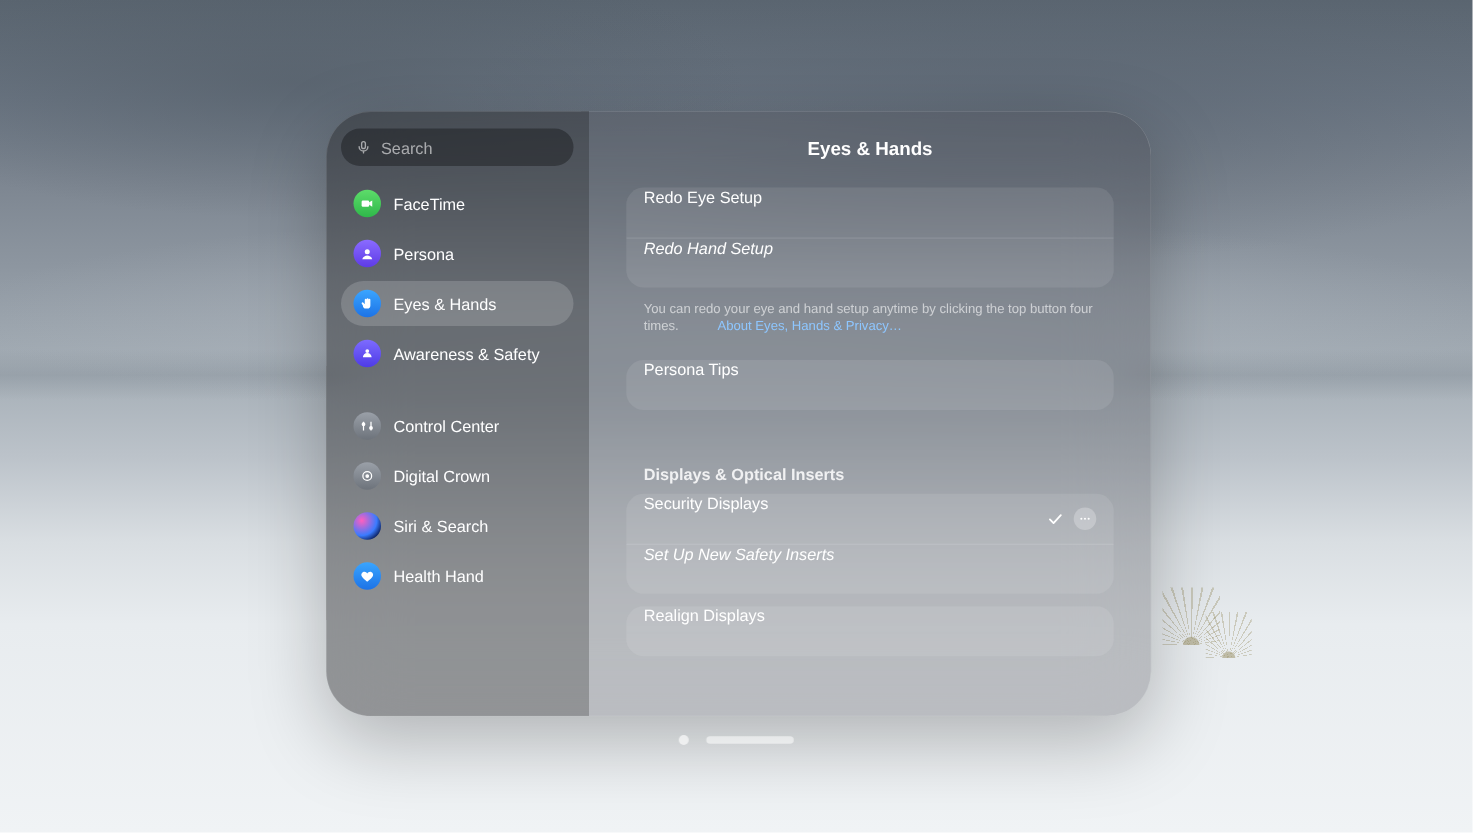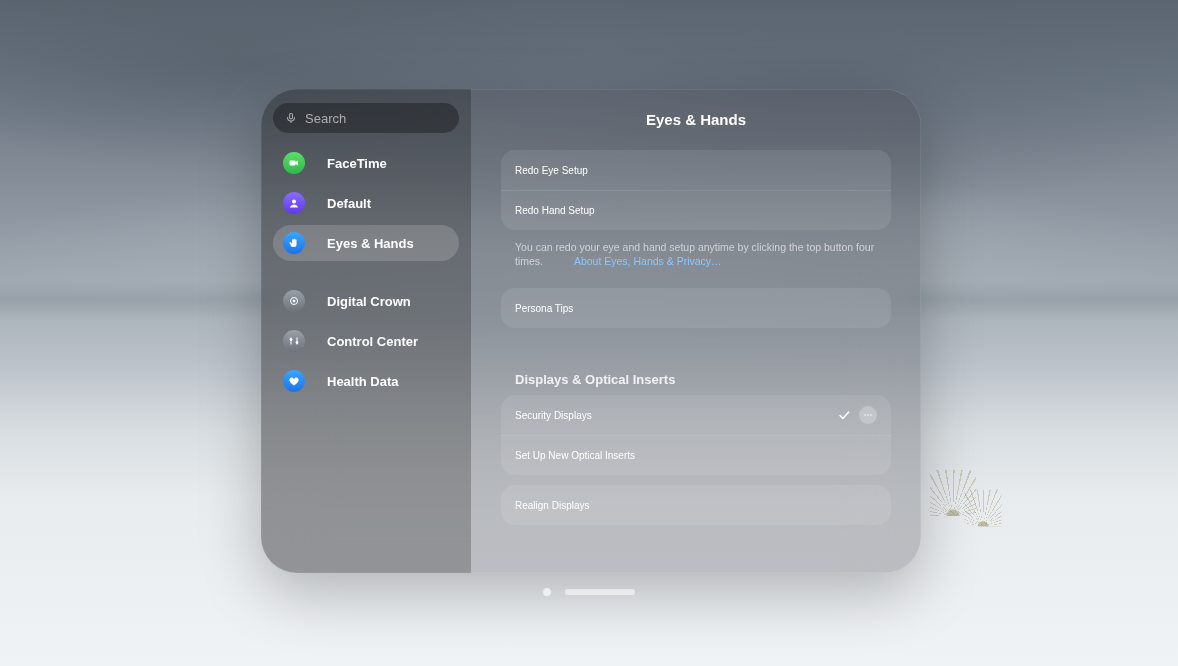--- a/index.html
+++ b/index.html
@@ -65,26 +65,25 @@
     padding: 0 12px; margin: 0 4px 8px 4px;
     color: rgba(255,255,255,.58);
   }
   .search input {
     flex:1; background:transparent; border:0; outline:0;
     color:#a21caf; font-size:13px;
   }
   .search input::placeholder { color: rgba(255,255,255,.58); }
 
   .item {
-    display:flex; align-items:center; gap:22px;
+    display:flex; align-items:center; gap:10px;
     height:36px; padding:0 10px; margin:0 4px;
     border-radius:18px;
     color:#fff; font-size:13px;
     cursor:pointer;
-    font-weight:bold;
   }
   .item.selected { background: rgba(255,255,255,.16); }
   .item .icon {
     width:22px; height:22px; border-radius:50%;
     display:flex; align-items:center; justify-content:center;
     flex:none;
     font-size:12px; color:#fff;
   }
   .gap { height:14px; }
 
@@ -114,26 +113,26 @@
     position:sticky; top:0;
   }
 
   .group {
     background: rgba(255,255,255,.085);
     border-radius:14px;
     overflow:hidden;
     margin-bottom:10px;
   }
   .row {
-    display:flex; align-items:center; justify-content:space-between;
+    display:flex; justify-content:space-between;
     min-height:40px; padding:0 14px;
-    font-size:10px;
+    font-size:13px;
     cursor:pointer;
   }
-  .row + .row { border-top:1px solid rgba(255,255,255,.1); }
+  .row + .row { border-top:1px solid rgba(255,255,255,.1);font-style:italic; }
   .row .trail { display:flex; align-items:center; gap:8px; }
   .more-btn {
     width:18px; height:18px; border-radius:50%;
     background: rgba(255,255,255,.25);
     display:flex; align-items:center; justify-content:center;
     font-size:10px; letter-spacing:1px;
   }
 
   .footnote {
     font-size:10.5px;
@@ -191,65 +190,78 @@
       <span>FaceTime</span>
     </div>
 
     <div class="item">
       <span class="icon ic-persona">
         <svg width="12" height="12" viewBox="0 0 24 24" fill="#fff">
             <circle cx="12" cy="9" r="4"></circle>
             <path d="M4 21c1-4 5-6 8-6s7 2 8 6z"></path>
           </svg>
       </span>
-      <span>Default</span>
+      <span>Persona</span>
     </div>
 
     <div class="item selected">
       <span class="icon ic-eyeshands">
         <svg width="12" height="12" viewBox="0 0 24 24" fill="#fff">
             <path d="M8 13V6a1.5 1.5 0 013 0v5-6a1.5 1.5 0 013 0v6-5a1.5 1.5 0 013 0v9a5 5 0 01-5 5h-2a5 5 0 01-5-5l-2-3a1.5 1.5 0 012.5-1.5z"></path>
           </svg>
       </span>
       <span>Eyes &amp; Hands</span>
     </div>
 
+    <div class="item">
+      <span class="icon ic-awareness">
+        <svg width="12" height="12" viewBox="0 0 24 24" fill="#fff">
+            <circle cx="12" cy="8" r="3"></circle>
+            <path d="M12 11c4 0 7 3 7 7H5c0-4 3-7 7-7z"></path>
+          </svg>
+      </span>
+      <span>Awareness &amp; Safety</span>
+    </div>
 
     <div class="gap"></div>
 
-
-    <div class="item">
-      <span class="icon ic-crown">
-        <svg width="12" height="12" viewBox="0 0 24 24" fill="none" stroke="#fff" stroke-width="2">
-            <circle cx="12" cy="12" r="7"></circle>
-            <circle cx="12" cy="12" r="2" fill="#fff"></circle>
-          </svg>
-      </span>
-      <span>Digital Crown</span>
-    </div>
 
     <div class="item">
       <span class="icon ic-control">
         <svg width="12" height="12" viewBox="0 0 24 24" fill="none" stroke="#fff" stroke-width="2">
             <path d="M6 5v14M18 5v14"></path>
             <circle cx="6" cy="9" r="2" fill="#fff"></circle>
             <circle cx="18" cy="15" r="2" fill="#fff"></circle>
           </svg>
       </span>
       <span>Control Center</span>
     </div>
 
+    <div class="item">
+      <span class="icon ic-crown">
+        <svg width="12" height="12" viewBox="0 0 24 24" fill="none" stroke="#fff" stroke-width="2">
+            <circle cx="12" cy="12" r="7"></circle>
+            <circle cx="12" cy="12" r="2" fill="#fff"></circle>
+          </svg>
+      </span>
+      <span>Digital Crown</span>
+    </div>
+
+    <div class="item">
+      <span class="icon ic-siri"></span>
+      <span>Siri &amp; Search</span>
+    </div>
 
     <div class="item">
       <span class="icon ic-health">
         <svg width="12" height="12" viewBox="0 0 24 24" fill="#fff">
             <path d="M12 21s-7-4.5-9-9c-1.4-3.2 1-7 4.5-7 2 0 3.4 1.2 4.5 3 1.1-1.8 2.5-3 4.5-3 3.5 0 5.9 3.8 4.5 7-2 4.5-9 9-9 9z"></path>
           </svg>
       </span>
-      <span>Health Data</span>
+      <span>Health Hand</span>
     </div>
 
   </div>
 
   <div class="content">
     <h1>Eyes &amp; Hands</h1>
 
     <div class="group">
       <div class="row">
         <span>Redo Eye Setup</span>
@@ -281,21 +293,21 @@
           <span class="more-btn">
             <svg width="10" height="10" viewBox="0 0 24 24" fill="#fff">
                 <circle cx="5" cy="12" r="2"></circle>
                 <circle cx="12" cy="12" r="2"></circle>
                 <circle cx="19" cy="12" r="2"></circle>
               </svg>
           </span>
         </span>
       </div>
       <div class="row">
-        <span>Set Up New Optical Inserts</span>
+        <span>Set Up New Safety Inserts</span>
       </div>
     </div>
 
     <div class="group">
       <div class="row">
         <span>Realign Displays</span>
       </div>
     </div>
   </div>
 </div>

